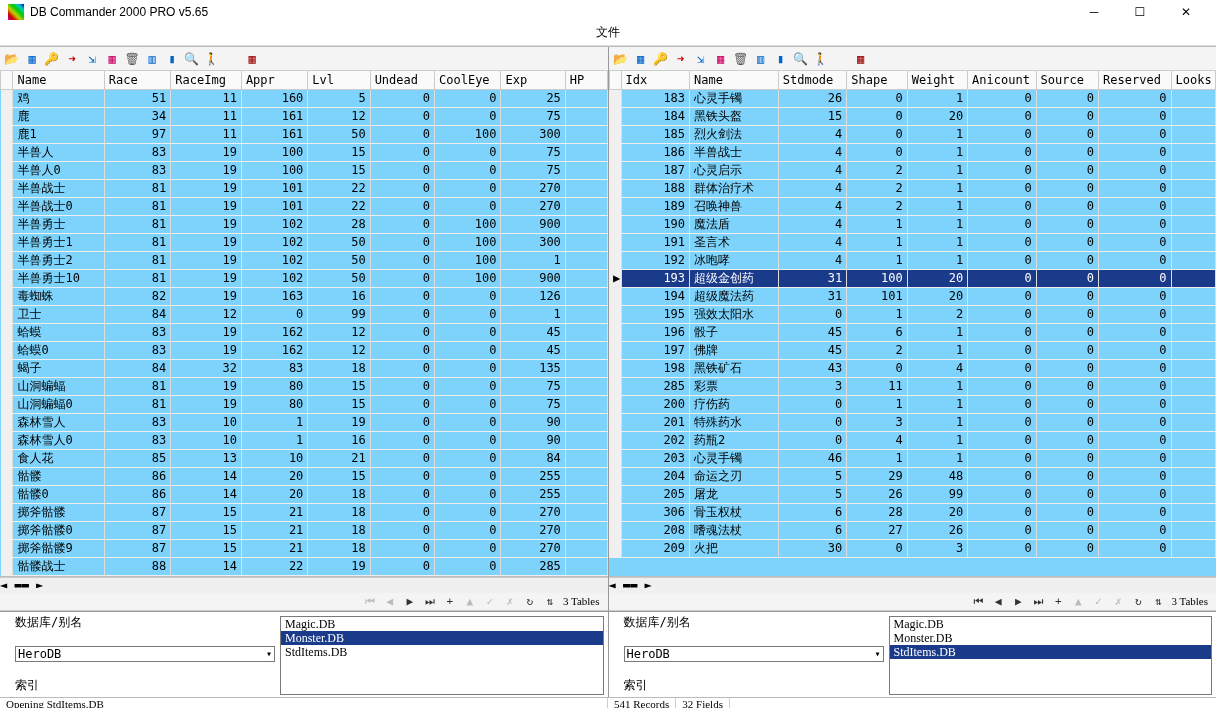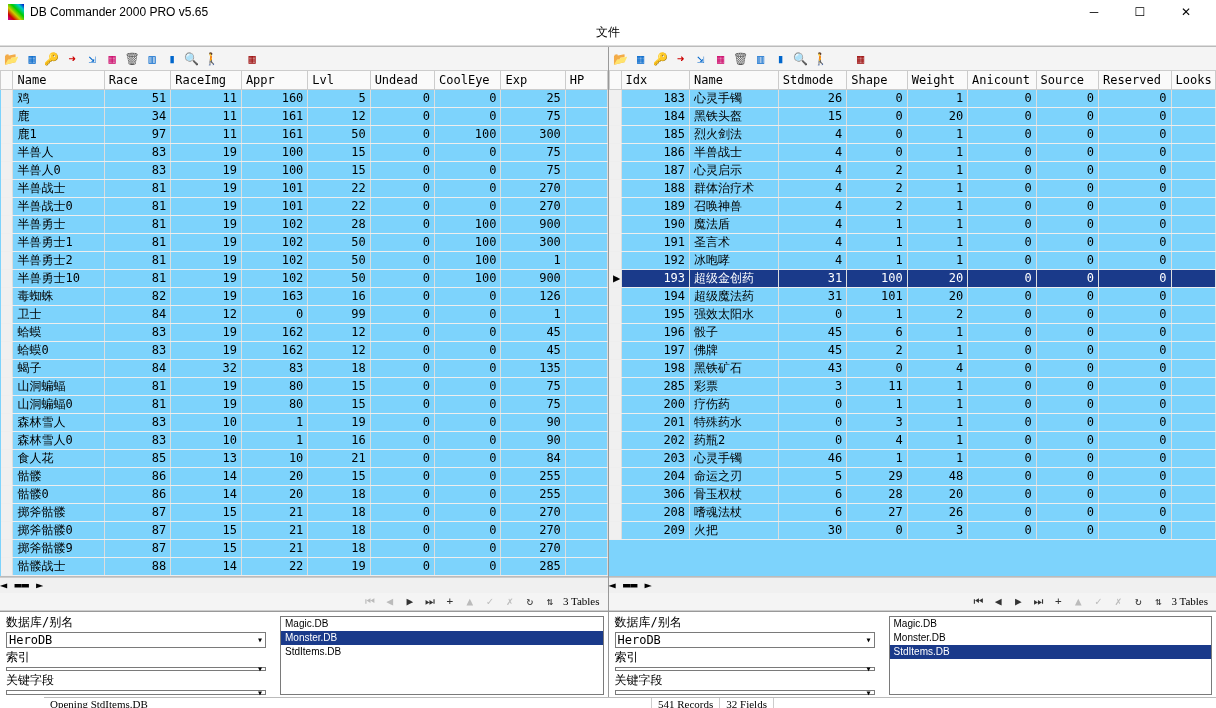--- a/index.html
+++ b/index.html
@@ -26,28 +26,28 @@
 .rowmark { width: 12px; background: #f0f0f0; border-right: 1px solid #ccc; }
 th.rowmark-h { width: 12px; background: #f0f0f0; }
 tr.sel td { background: #1a3a8a; color: #fff; }
 tr.sel .rowmark { background: #f0f0f0; color: #000; }
 .hscroll { height: 16px; background: #f0f0f0; border-top: 1px solid #ccc; display: flex; align-items: center; }
 .nav-row { height: 18px; display: flex; align-items: center; justify-content: flex-end; padding: 2px 8px; gap: 6px; background: #f4f4f4; border-bottom: 1px solid #ccc; }
 .nav-btn { width: 14px; font-size: 11px; text-align: center; color: #333; }
 .nav-btn.dis { color: #bbb; }
 .tables-lbl { font-size: 11px; font-family: Tahoma; }
 .lower { display: flex; height: 86px; border-top: 1px solid #999; }
-.lower-left { width: 280px; padding: 2px 6px; display: flex; flex-direction: column; gap: 1px; }
+.lower-left { width: 280px; padding: 2px 15px; display: flex; flex-direction: column; gap: 15px; }
 .lower-left label { font-size: 12px; }
 .combo { width: 260px; height: 18px; border: 1px solid #7a7a7a; background: #fff; display: flex; align-items: center; padding: 0 2px; font-size: 12px; position: relative; }
 .combo::after { content: "▾"; position: absolute; right: 2px; font-size: 10px; }
 .lower-right { flex: 1; border: 1px solid #7a7a7a; margin: 4px 4px 2px 0; background: #fff; overflow: auto; }
-.db-item { padding: 0 4px; font-family: Liberation Sans, sans-serif; font-size: 10px; height: 14px; line-height: 14px; }
+.db-item { padding: 0 4px; font-family: Liberation Serif, serif; font-size: 12px; height: 14px; line-height: 14px; }
 .db-item.sel { background: #1a3a8a; color: #fff; }
-.statusbar { height: 18px; display: flex; align-items: center; border-top: 1px solid #bbb; font-size: 11px; font-family: Tahoma; margin-left: 44px; }
+.statusbar { height: 18px; display: flex; align-items: center; border-top: 1px solid #bbb; font-size: 11px; font-family: Tahoma; }
 .status-cell { padding: 0 6px; border-right: 1px solid #ccc; height: 100%; display: flex; align-items: center; }
 .status-cell:first-child { flex: 0 0 608px; }
 </style>
 </head>
 <body>
 
 <div class="titlebar">
   <div class="icon"></div>
   <div class="title">DB Commander 2000 PRO v5.65</div>
   <div class="win-controls">
@@ -781,20 +781,32 @@
               <td class="num">5</td>
               <td class="num">29</td>
               <td class="num">48</td>
               <td class="num">0</td>
               <td class="num">0</td>
               <td class="num">0</td>
               <td class="num"></td>
             </tr>
             <tr>
               <td class="rowmark"></td>
+              <td class="num">205</td>
+              <td class="txt">屠龙</td>
+              <td class="num">5</td>
+              <td class="num">26</td>
+              <td class="num">99</td>
+              <td class="num">0</td>
+              <td class="num">0</td>
+              <td class="num">0</td>
+              <td class="num"></td>
+            </tr>
+            <tr>
+              <td class="rowmark"></td>
               <td class="num">306</td>
               <td class="txt">骨玉权杖</td>
               <td class="num">6</td>
               <td class="num">28</td>
               <td class="num">20</td>
               <td class="num">0</td>
               <td class="num">0</td>
               <td class="num">0</td>
               <td class="num"></td>
             </tr>

